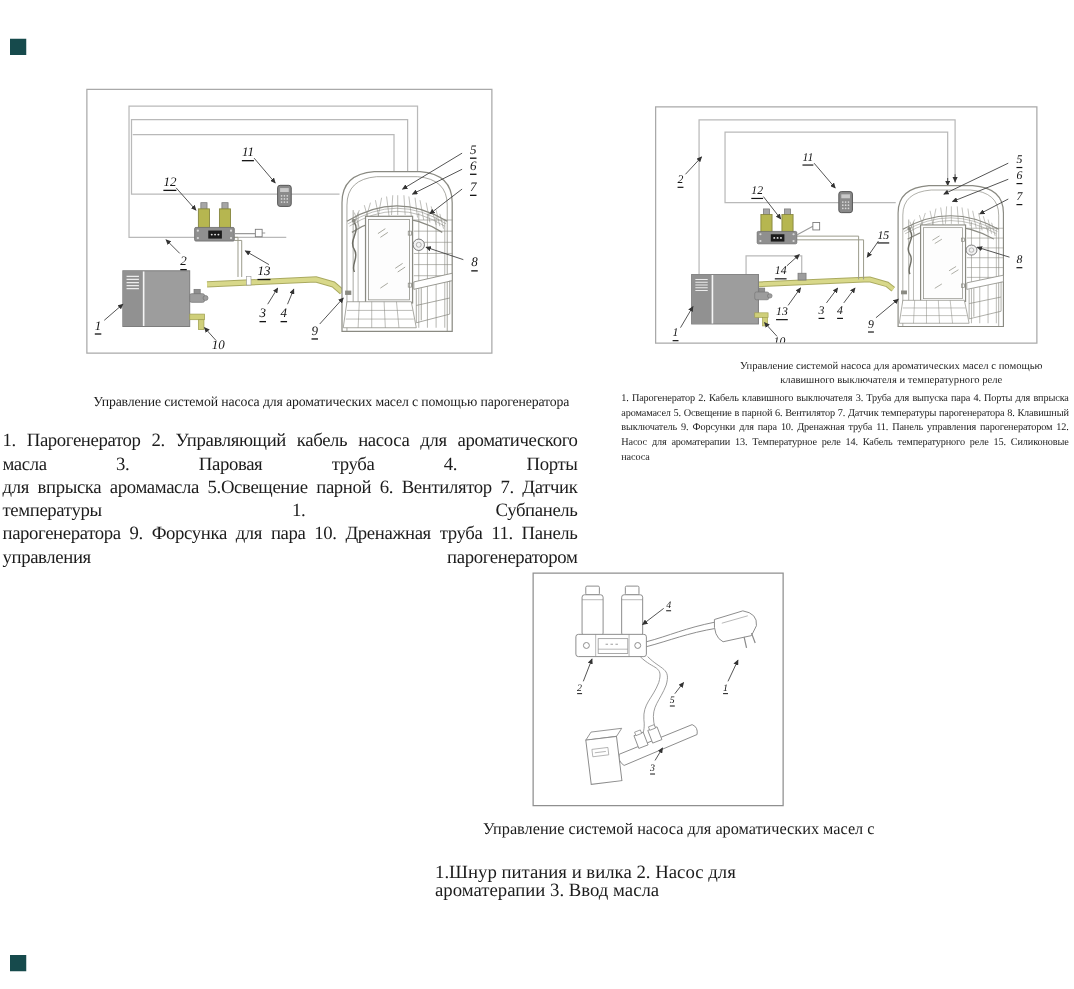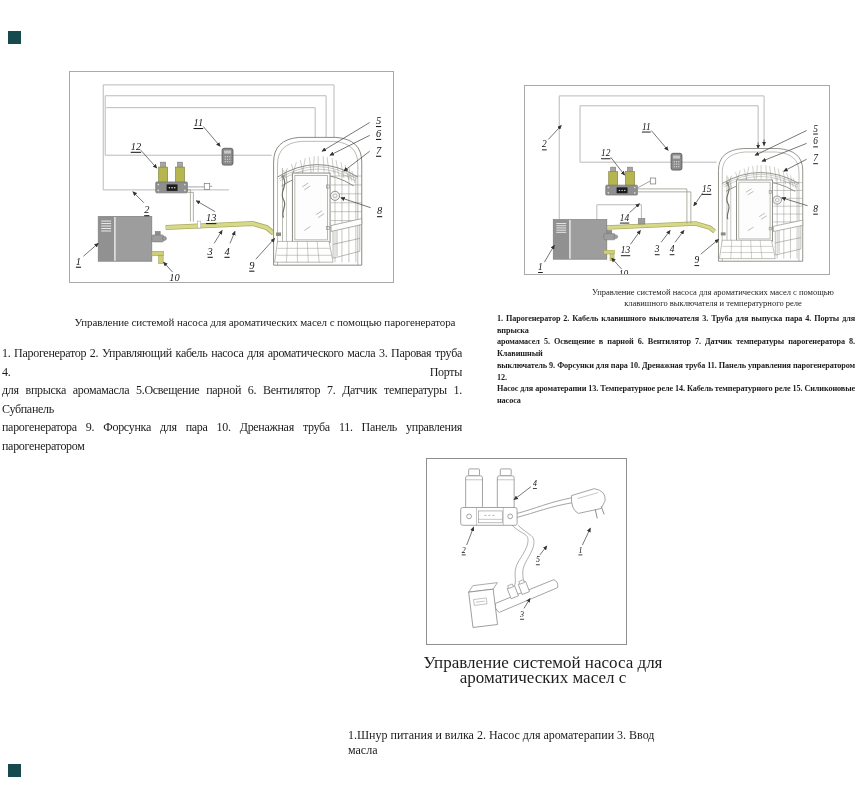--- a/index.html
+++ b/index.html
@@ -6,25 +6,25 @@
   body{width:859px;height:791px;position:relative;overflow:hidden;
        font-family:"Liberation Serif",serif;color:#1c1c1c;}
   .corner-mark{position:absolute;width:13px;height:13px;background:#164a4c;}
   .figure{position:absolute;background:#fff;box-sizing:border-box;}
   .figure.f1,.figure.f2{border:1px solid #a9a9a9;}
   .figure.f3{border:1px solid #8f8f8f;}
   .figure svg{display:block;width:100%;height:100%;}
   .caption{position:absolute;text-align:center;}
   .cap1{left:60px;top:315px;width:410px;font-size:11px;letter-spacing:-0.1px;line-height:14px;}
   .cap2{left:565px;top:287px;width:296px;font-size:8.5px;line-height:11px;}
-  .cap3{left:373px;top:655px;width:340px;font-size:17px;line-height:15px;}
+  .cap3{left:373px;top:655px;width:340px;font-size:13px;line-height:15px;}
   .legend{position:absolute;}
-  .leg1{left:2px;top:344px;width:460px;font-size:12px;line-height:18.5px;letter-spacing:-0.3px;}
-  .leg2{left:497px;top:313px;width:358px;font-size:8.2px;line-height:11.7px;letter-spacing:-0.1px;font-weight:bold;}
-  .leg3{left:348px;top:691px;width:330px;font-size:12px;line-height:15px;margin-top:37px;}
+  .leg1{left:2px;top:344px;width:460px;font-size:15px;line-height:18.5px;letter-spacing:-0.3px;}
+  .leg2{left:497px;top:313px;width:358px;font-size:8.2px;line-height:11.7px;letter-spacing:-0.1px;}
+  .leg3{left:348px;top:691px;width:330px;font-size:15px;line-height:15px;}
   .jline{text-align:justify;text-align-last:justify;}
   .jlast{text-align:justify;text-align-last:left;}
   
   .leader{stroke:#3a3a3a;stroke-width:0.7;}
   .callout{font:italic 10.5px "Liberation Serif",serif;fill:#141414;
            text-decoration:underline;text-anchor:middle;dominant-baseline:central;}
   svg.s2 .callout{font-size:9.5px;}
   svg.s3 .callout{font-size:8px;}
   .cable{stroke:#b9b9b9;stroke-width:1;fill:none;}
   .art{stroke:#8a8a82;fill:none;stroke-width:1;}

